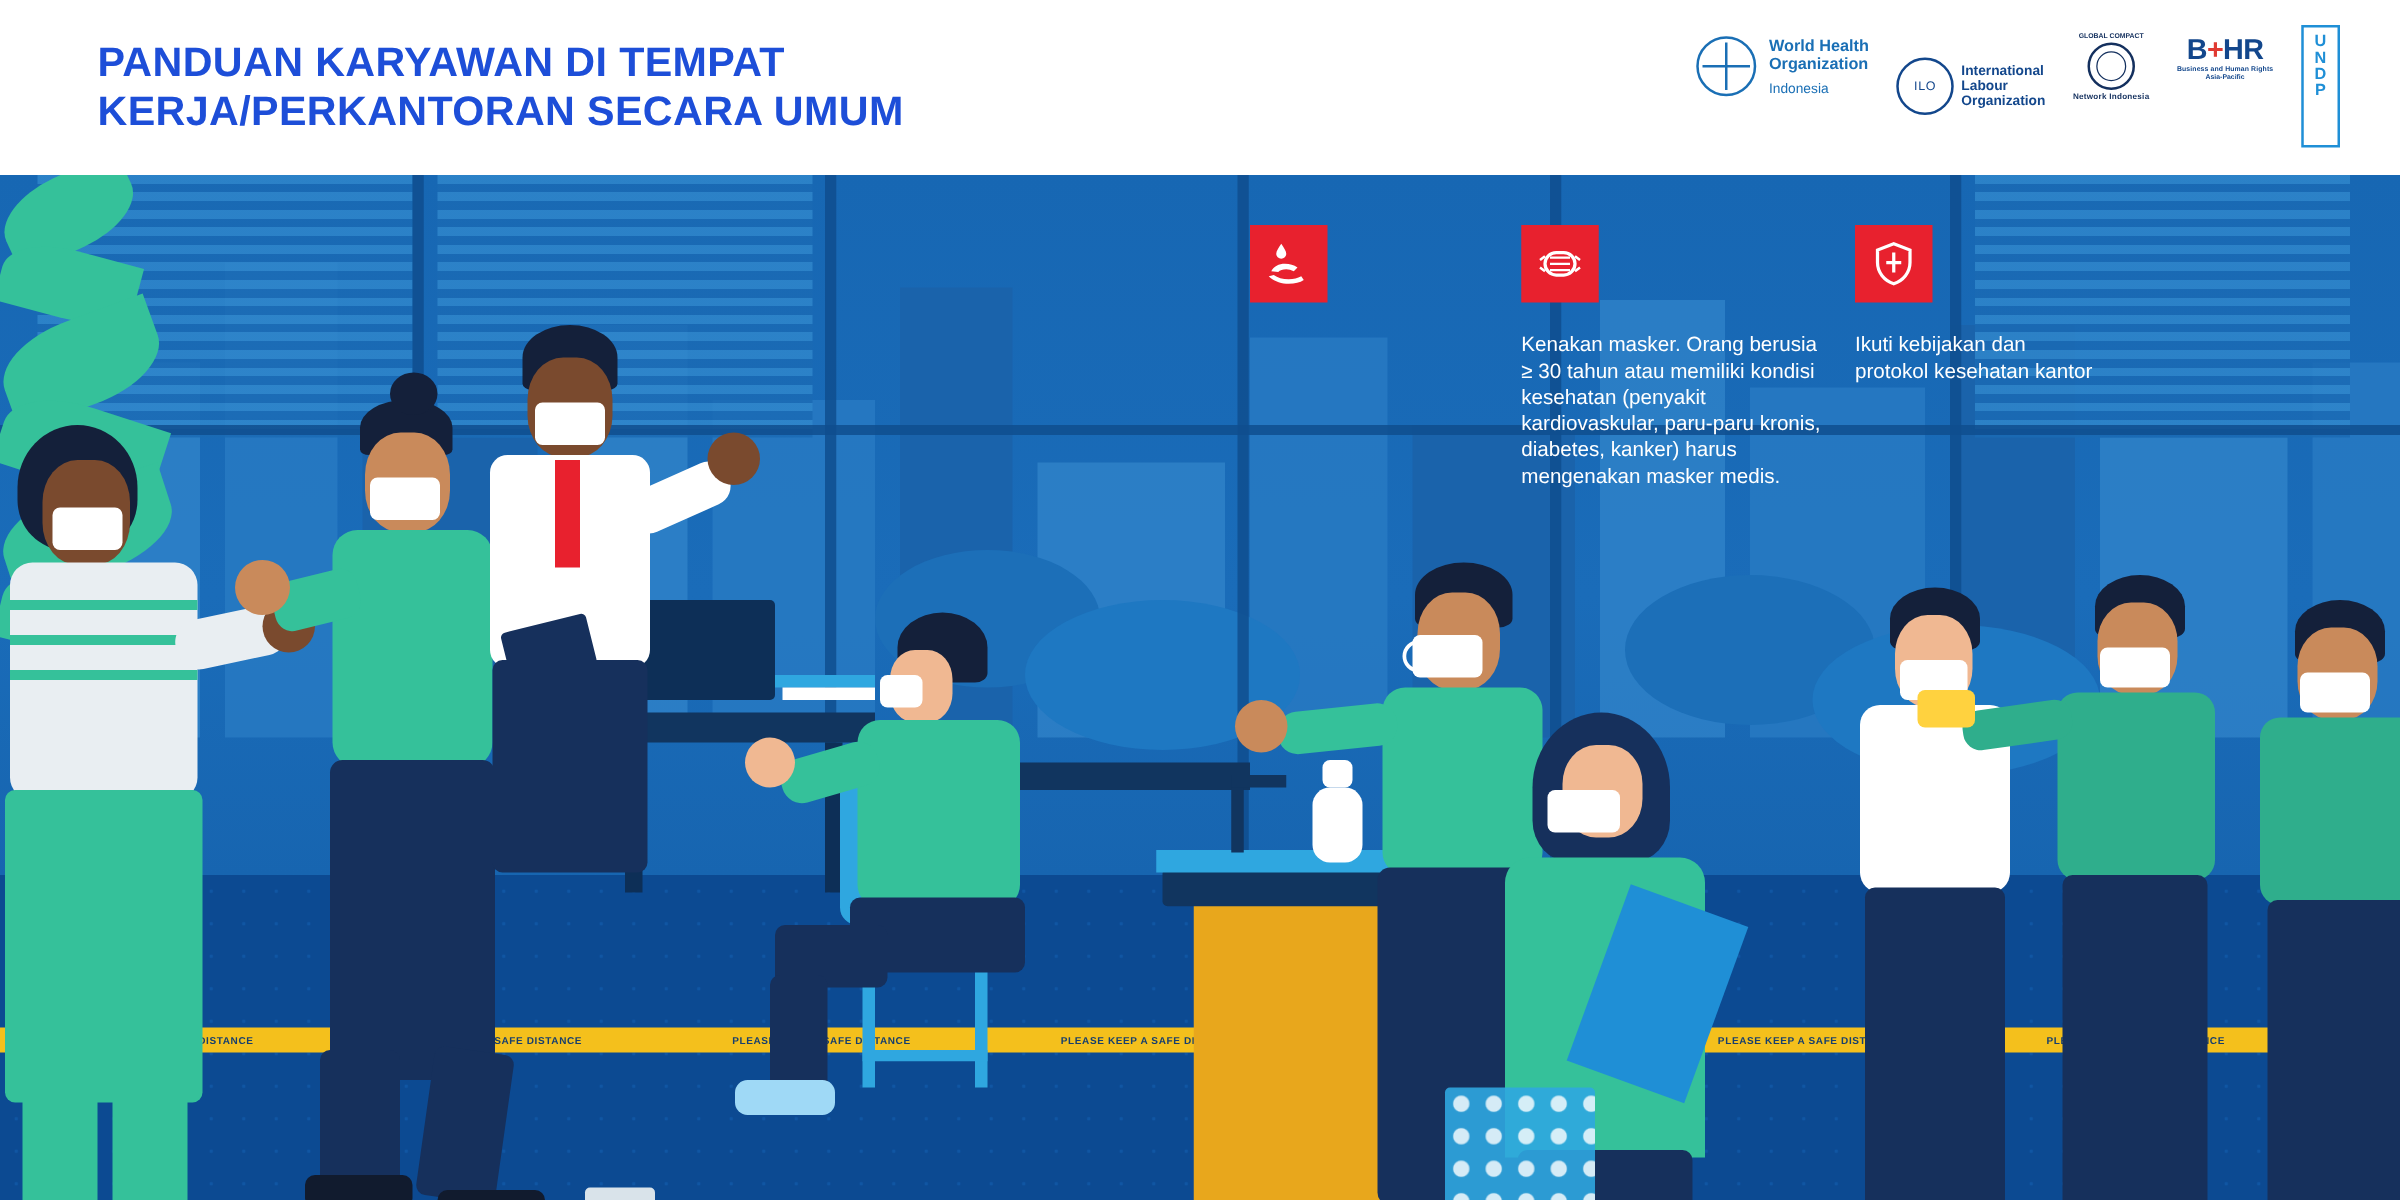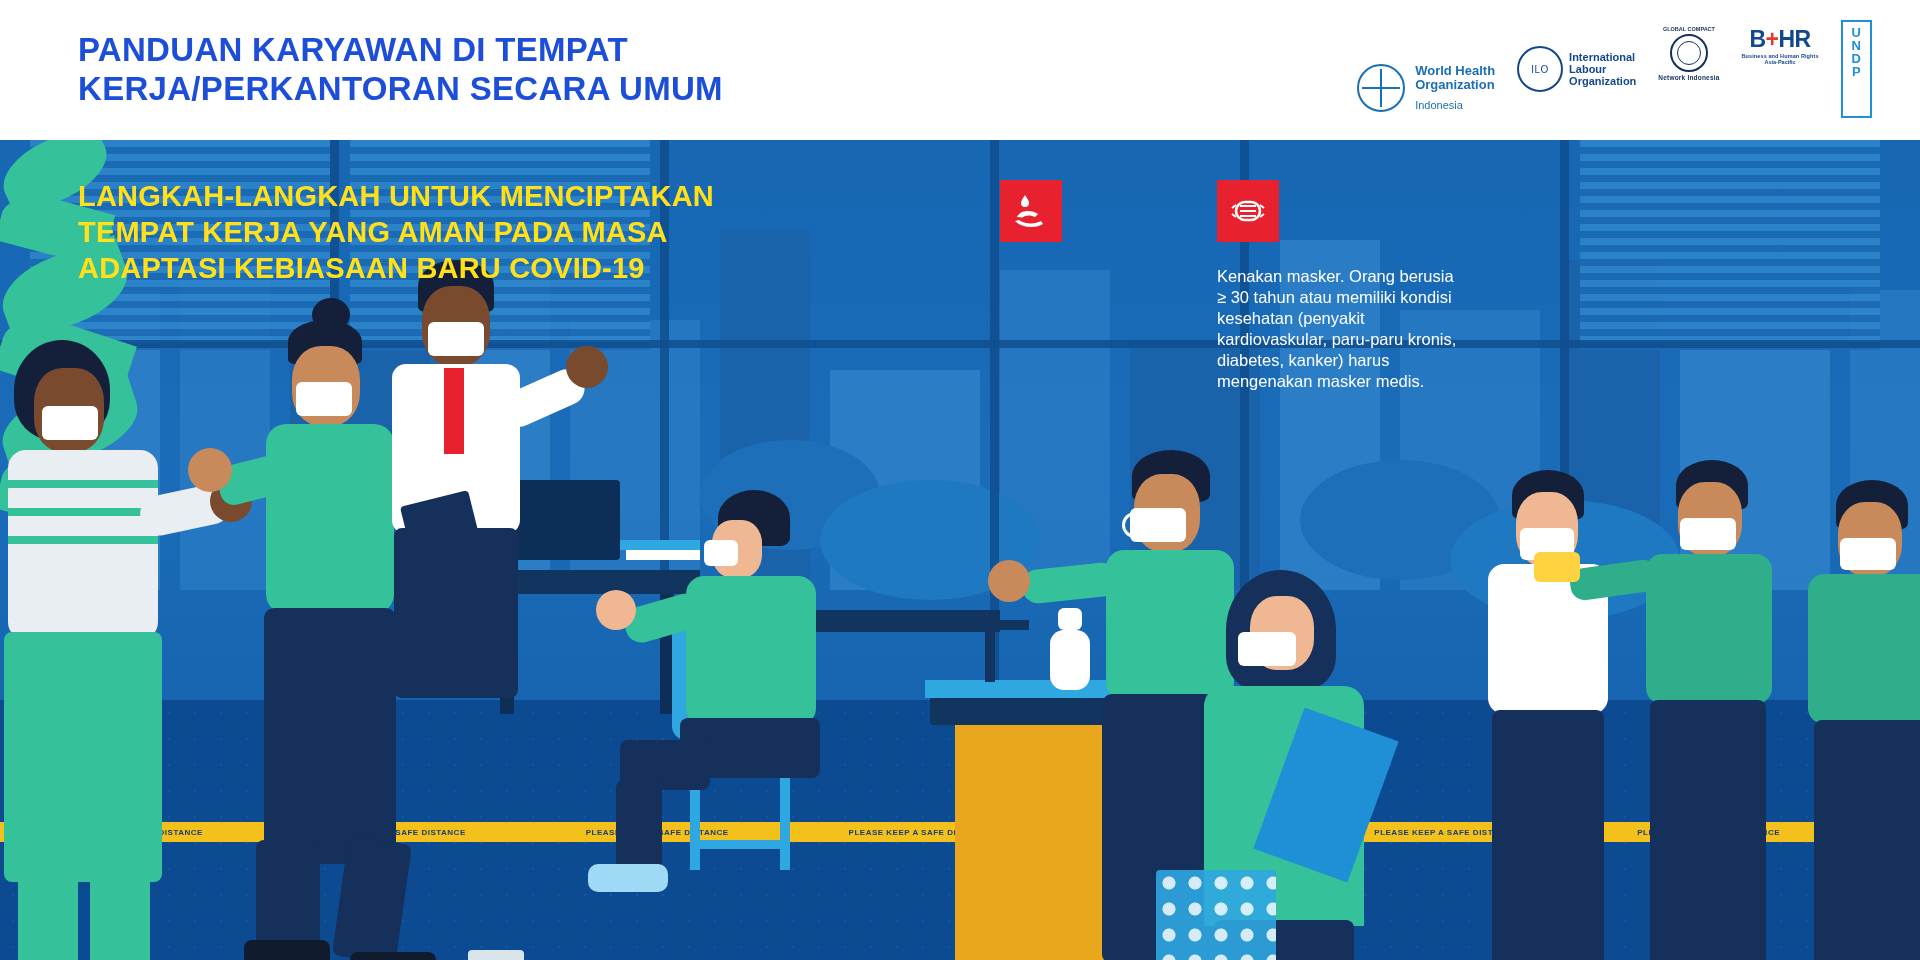--- a/index.html
+++ b/index.html
@@ -18,21 +18,21 @@
   }
   .header-title{
     position:absolute;left:78px;top:30px;width:900px;
     color:#1d4ed8;font-weight:bold;font-size:33px;line-height:39px;
     letter-spacing:0.3px;text-transform:uppercase;
   }
   .logos{position:absolute;right:48px;top:26px;display:flex;align-items:center;gap:22px;height:86px;}
   .logo{display:flex;align-items:center;height:86px;}
 
   
-  .who{display:flex;align-items:flex-end;gap:10px;}
+  .who{display:flex;align-items:flex-start;gap:10px;}
   .who-mark{width:44px;height:44px;border-radius:50%;border:2.4px solid #1a6fb5;position:relative;margin-top:3px;}
   .who-mark:before{content:"";position:absolute;left:50%;top:3px;bottom:3px;width:2px;background:#1a6fb5;transform:translateX(-50%);}
   .who-mark:after{content:"";position:absolute;top:50%;left:3px;right:3px;height:2px;background:#1a6fb5;transform:translateY(-50%);}
   .who-txt{font-size:13px;line-height:14px;color:#1a6fb5;font-weight:bold;padding-top:4px;}
   .who-sub{font-size:11px;color:#1a6fb5;font-weight:normal;margin-top:6px;}
 
   
   .ilo{display:flex;align-items:center;gap:6px;}
   .ilo-mark{width:42px;height:42px;border-radius:50%;border:2.2px solid #13478c;display:flex;align-items:center;justify-content:center;
     font-size:10px;font-weight:normal;color:#13478c;letter-spacing:0.5px;}
@@ -349,21 +349,20 @@
     </div>
 
     <div class="fig" style="left:1800px;top:340px;width:200px;height:520px;">
       <div class="sh hair-dk" style="left:36px;top:0px;width:72px;height:50px;border-radius:50% 50% 14% 14%;"></div>
       <div class="sh skin-m" style="left:38px;top:22px;width:64px;height:74px;border-radius:42%;"></div>
       <div class="mask" style="position:absolute;left:40px;top:58px;width:56px;height:32px;"></div>
       <div class="rect green2" style="left:8px;top:94px;width:130px;height:150px;border-radius:16px;"></div>
       <div class="rect navy" style="left:14px;top:240px;width:118px;height:270px;border-radius:8px;"></div>
     </div>
 
-    <div class="headline">LANGKAH-LANGKAH UNTUK MENCIPTAKAN TEMPAT KERJA YANG AMAN PADA MASA ADAPTASI KEBIASAAN BARU COVID-19</div>
 
     <div class="tips">
 
       <div class="tip">
         <div class="tip-icon">
           <svg width="40" height="40" viewBox="0 0 40 40" aria-hidden="true">
             <path d="M14 4c2 3.2 4 5.6 4 8a4 4 0 0 1-8 0c0-2.4 2-4.8 4-8z" fill="#ffffff"></path>
             <path d="M6 26c2-4 6-6 11-6 4 0 7 1 10 3l-3 3c-2-1-4-1.6-6-1.6-3 0-5 .8-6.4 2.2z" fill="#ffffff"></path>
             <path d="M4 30c4 4 10 6 16 6 5 0 9-1 12-3l-2-3c-3 1.6-6 2.4-10 2.4-5 0-9-1.2-12-3.4z" fill="#ffffff"></path>
           </svg>
@@ -374,18 +373,27 @@
         <div class="tip-icon">
           <svg width="40" height="40" viewBox="0 0 40 40" aria-hidden="true">
             <rect x="8" y="11" width="24" height="18" rx="9" fill="none" stroke="#ffffff" stroke-width="2.6"></rect>
             <path d="M12 15h16M12 20h16M12 25h16" stroke="#ffffff" stroke-width="1.8"></path>
             <path d="M8 14l-4 3M32 14l4 3M8 26l-4-3M32 26l4-3" stroke="#ffffff" stroke-width="2"></path>
           </svg>
         </div>
         <div class="tip-text">Kenakan masker. Orang berusia ≥ 30 tahun atau memiliki kondisi kesehatan (penyakit kardiovaskular, paru-paru kronis, diabetes, kanker) harus mengenakan masker medis.</div>
       </div>
 
+      <div class="tip">
+        <div class="tip-icon">
+          <svg width="38" height="38" viewBox="0 0 38 38" aria-hidden="true">
+            <path d="M19 3l13 5v10c0 8-5.4 14.4-13 17C11.4 32.4 6 26 6 18V8z" fill="none" stroke="#ffffff" stroke-width="2.6"></path>
+            <path d="M19 10v16M13 18h12" stroke="#ffffff" stroke-width="2.6"></path>
+          </svg>
+        </div>
+        <div class="tip-text">Ikuti kebijakan dan protokol kesehatan kantor</div>
+      </div>
 
 
     </div>
 
   </div>
 </div>
 
 </body></html>

